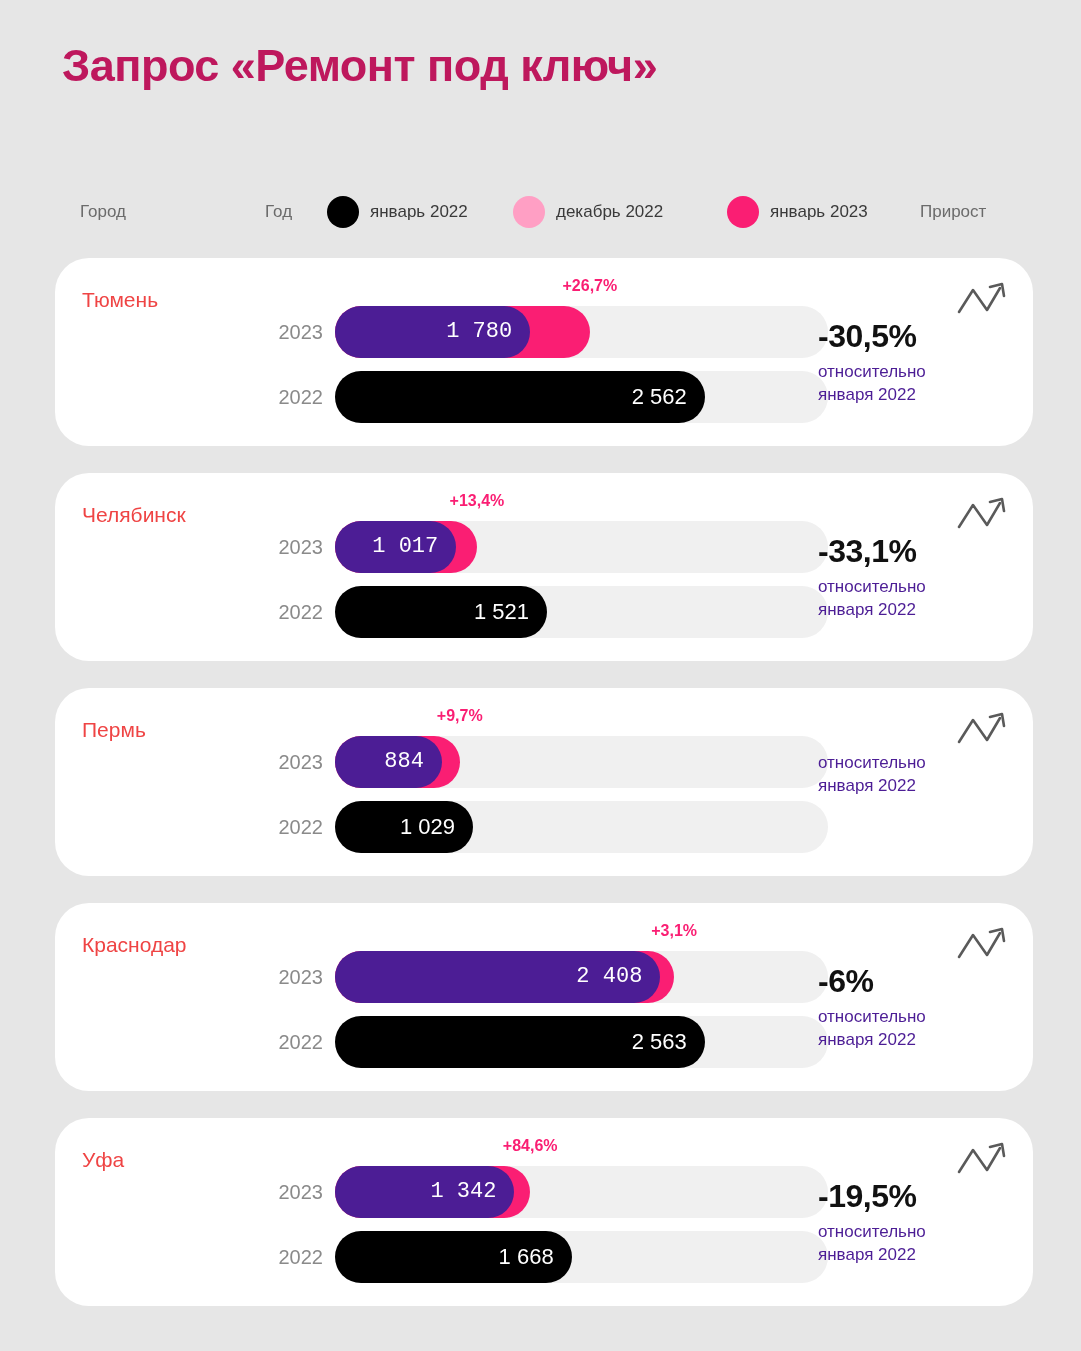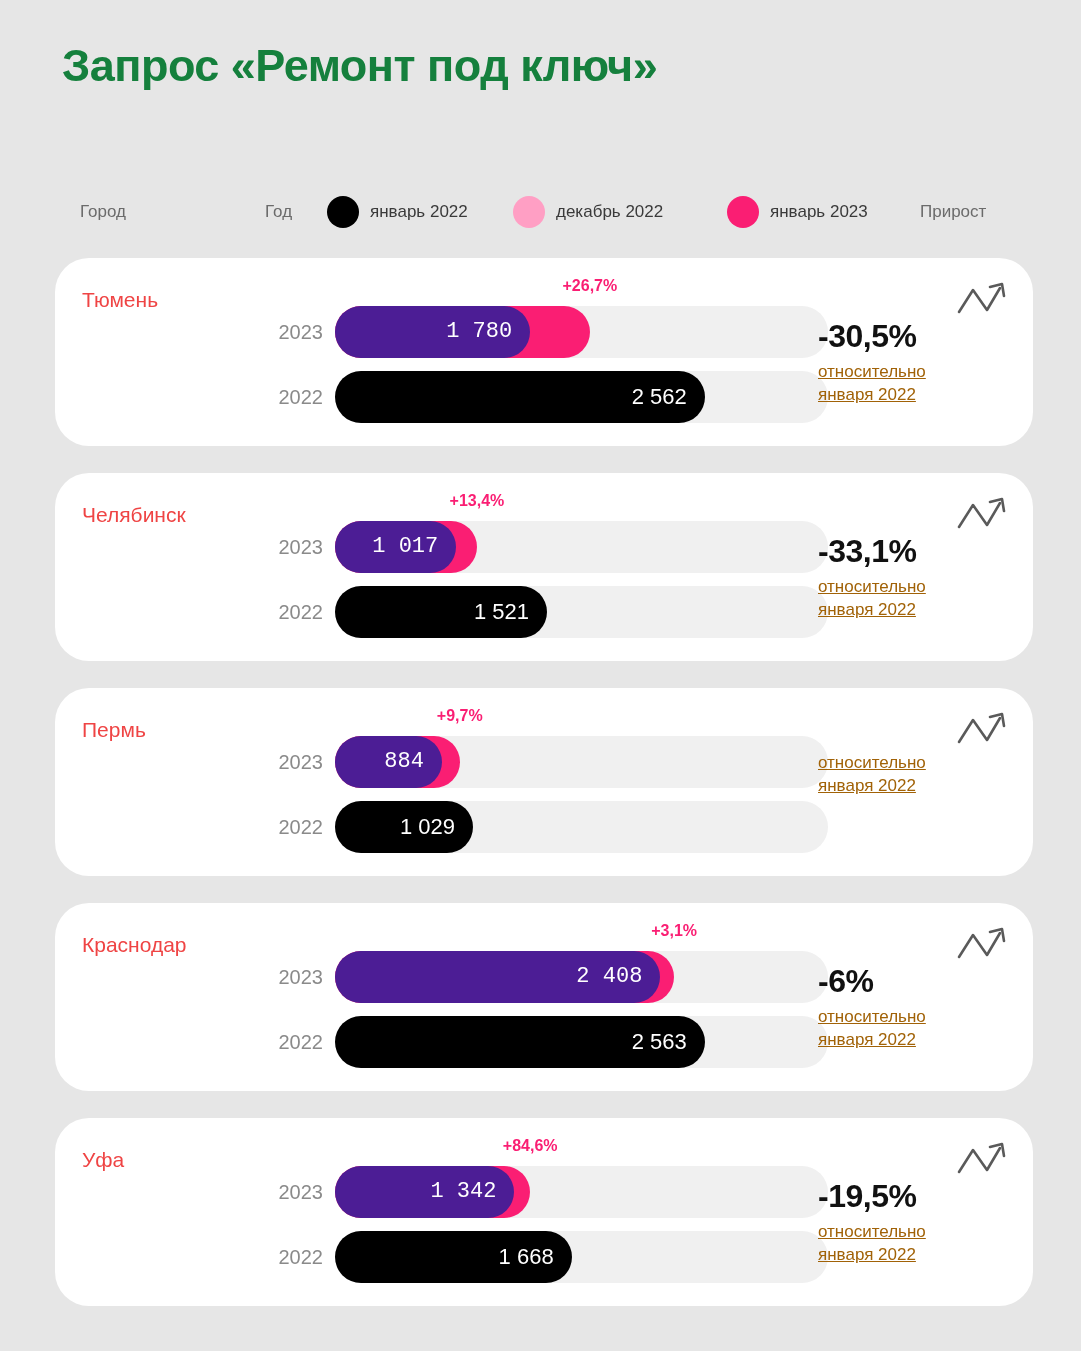--- a/index.html
+++ b/index.html
@@ -21,21 +21,21 @@
   }
 
   
   .title {
     position: absolute;
     left: 62px;
     top: 40px;
     font-size: 45px;
     font-weight: 700;
     letter-spacing: -0.5px;
-    color: #15803d;
+    color: #be185d;
     white-space: nowrap;
   }
 
   
   .legend {
     position: absolute;
     left: 0;
     top: 196px;
     width: 1081px;
     height: 40px;
@@ -197,22 +197,21 @@
     font-size: 32px;
     font-weight: 700;
     color: #111111;
     letter-spacing: -0.5px;
     white-space: nowrap;
   }
   .delta-note {
     margin-top: 6px;
     font-size: 17px;
     line-height: 1.33;
-    color: #a16207;
-    text-decoration: underline;
+    color: #4c1d95;
   }
   .delta-note span { display: block; }
 </style>
 </head>
 <body>
 
 <div class="page">
 
   <h1 class="title">Запрос «Ремонт под ключ»</h1>
 

